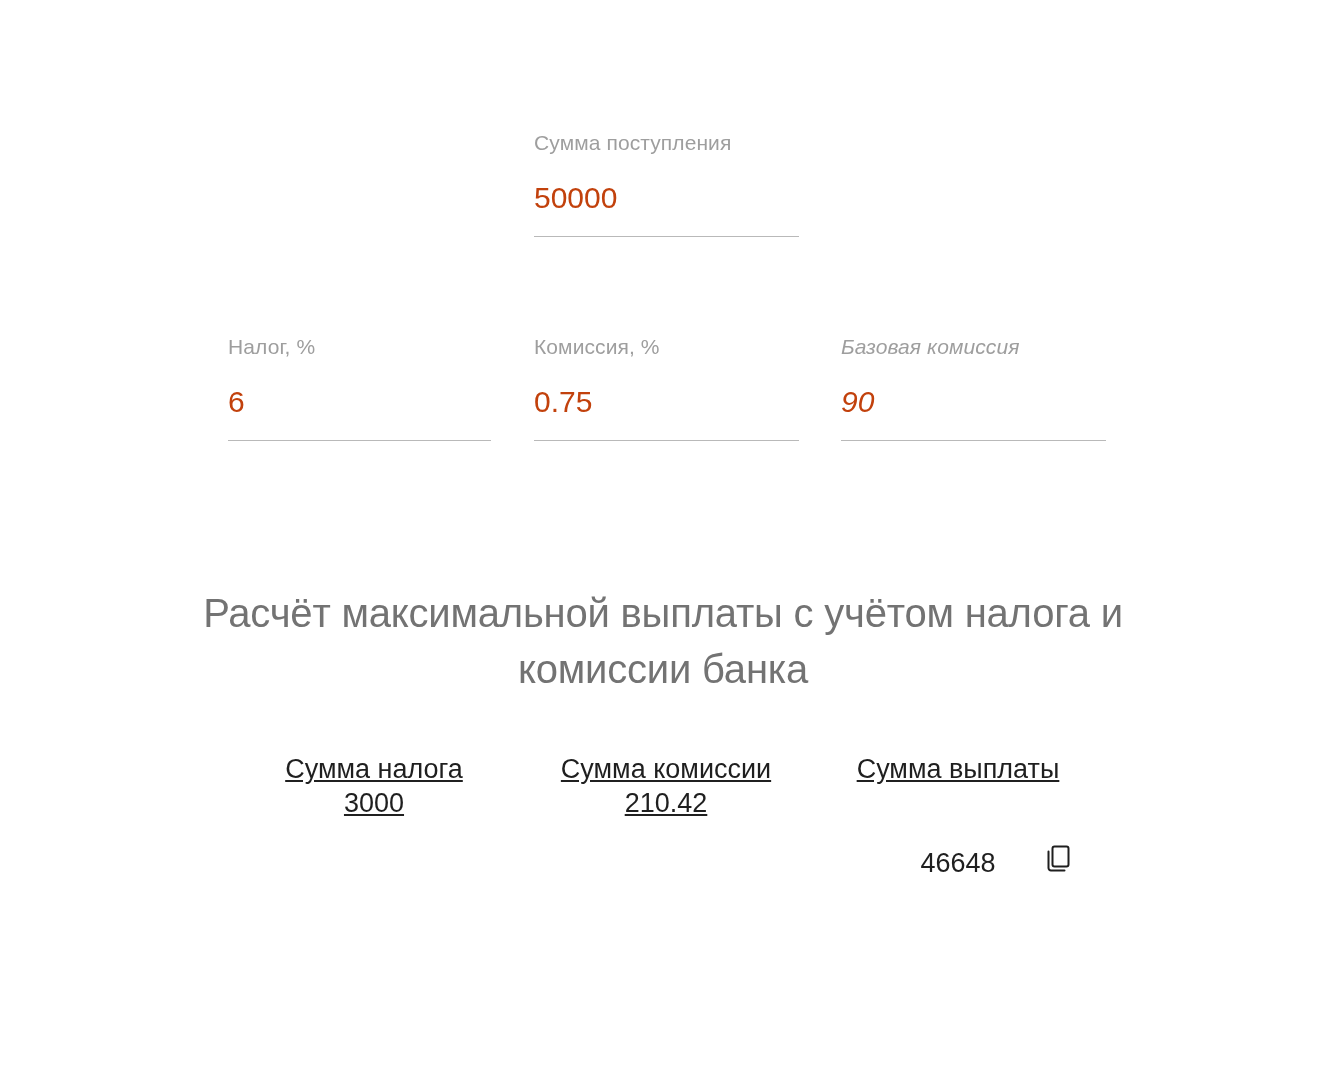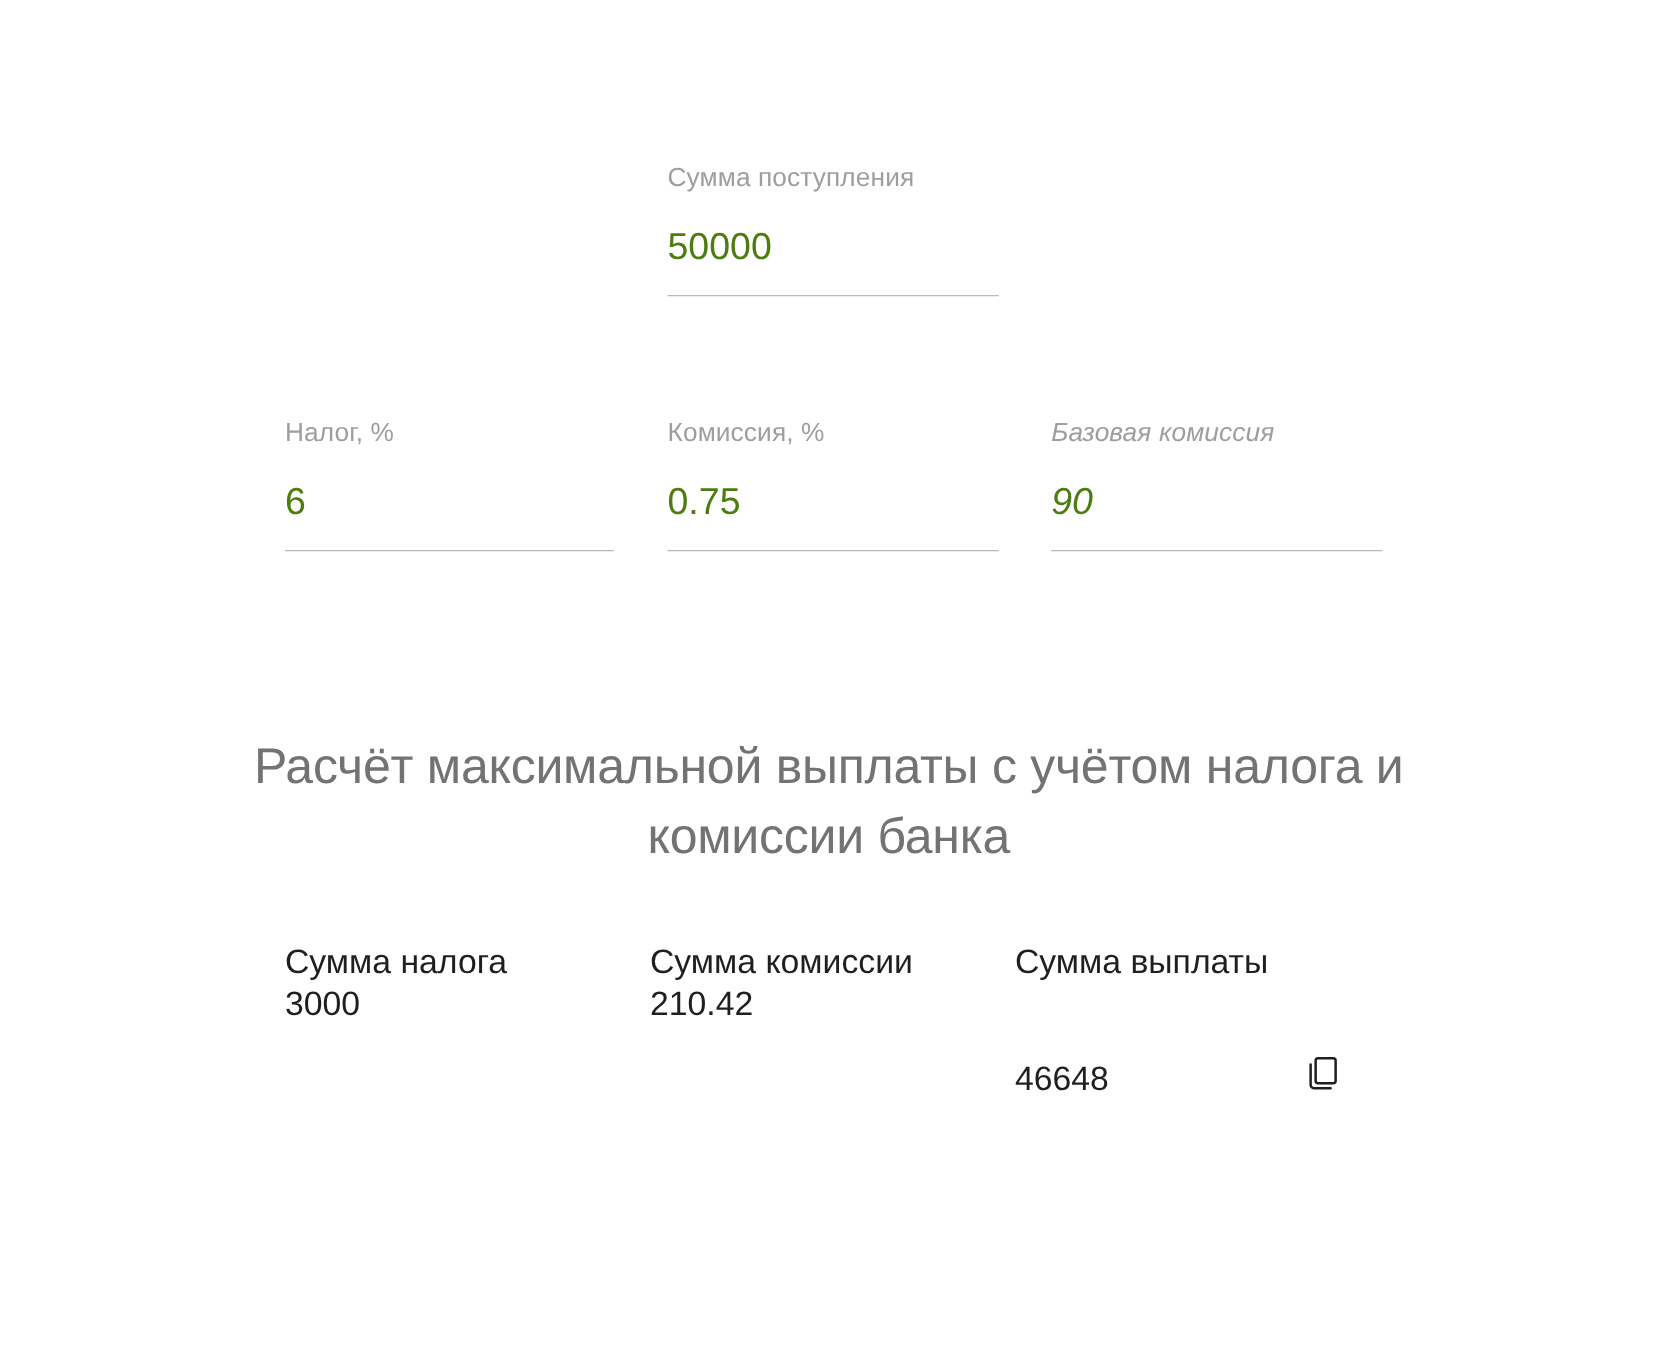--- a/index.html
+++ b/index.html
@@ -27,21 +27,21 @@
   }
   .field-label {
     font-size: 21px;
     color: #9e9e9e;
     line-height: 26px;
     letter-spacing: 0.1px;
     white-space: nowrap;
   }
   .field-value {
     font-size: 30px;
-    color: #4d7c0f;
+    color: #c2410c;
     line-height: 40px;
     padding-top: 22px;
     white-space: nowrap;
   }
   .field-underline {
     margin-top: 18px;
     border-bottom: 1px solid #b9b9b9;
   }
 
   
@@ -86,22 +86,23 @@
   
   .results {
     position: absolute;
     left: 228px;
     top: 752px;
     width: 878px;
     display: flex;
   }
   .result-col {
     width: 292px;
-    text-align: left;
+    text-align: center;
     position: relative;
+    text-decoration: underline;
   }
   .result-label {
     font-size: 27px;
     color: #1f1f1f;
     line-height: 34px;
     white-space: nowrap;
   }
   .result-value {
     font-size: 27px;
     color: #1f1f1f;

